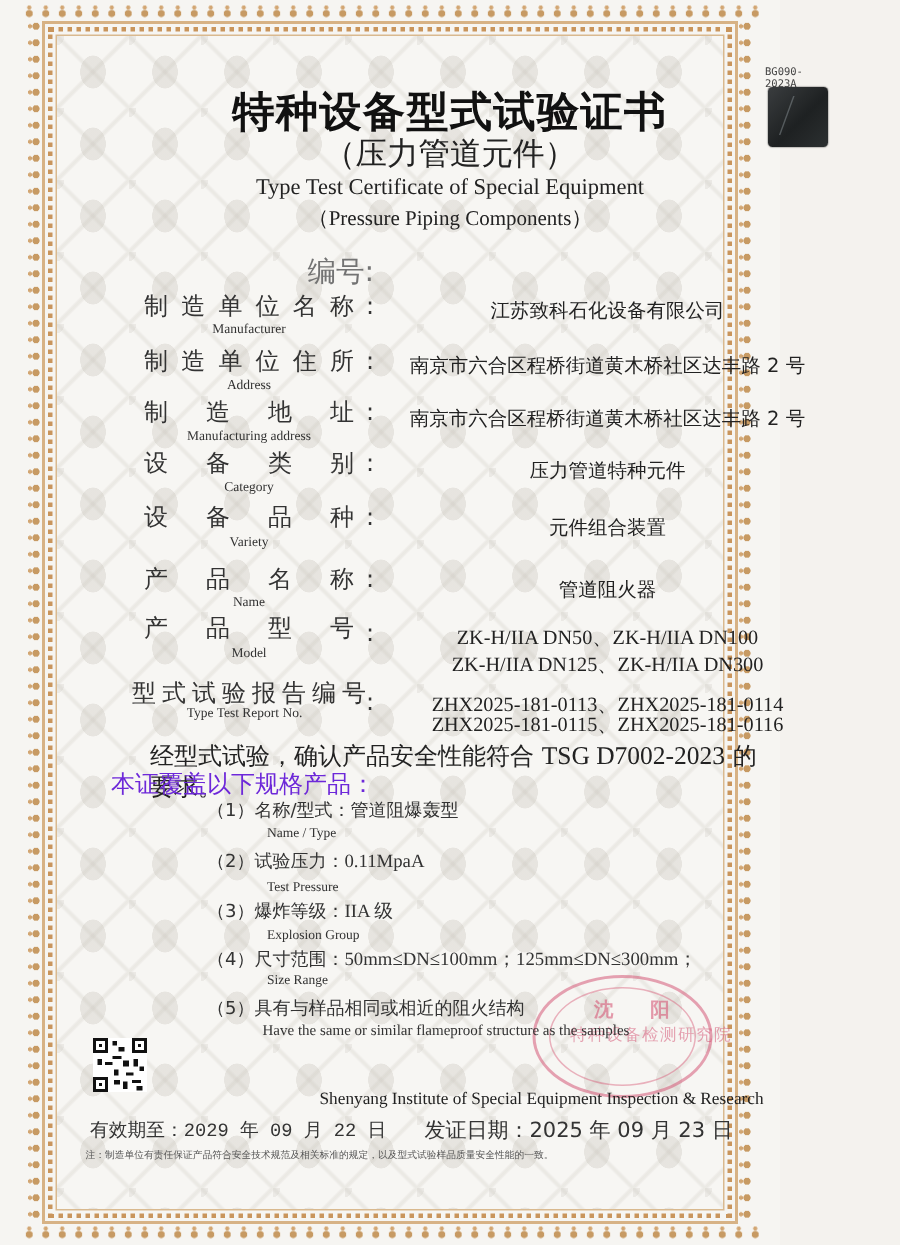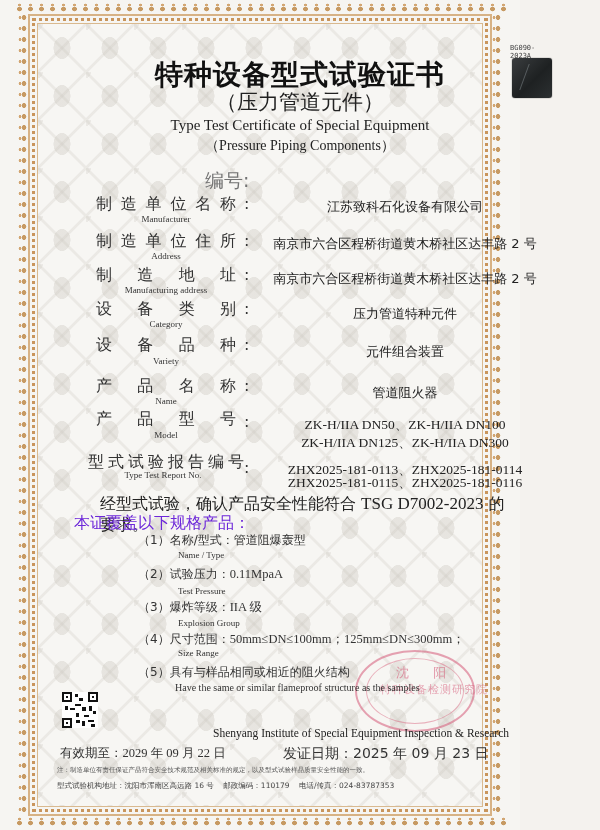--- a/index.html
+++ b/index.html
@@ -71,34 +71,34 @@
     .cover-line { left: 74px; top: 513px; font-size: 16px; font-family: Liberation Sans, sans-serif; color: #6d28d9; }
 
     .spec-cn { left: 138px; font-size: 12px; font-family: "DejaVu Sans", sans-serif; color: #333; }
     .spec-cn .v { font-family: "Liberation Serif", serif; font-size: 12.5px; }
     .spec-en { left: 178px; font-size: 9px; font-family: "Liberation Serif", serif; color: #333; }
 
     .stamp { left: 355px; top: 650px; width: 120px; height: 82px; border-radius: 50%;
       border: 2px solid rgba(214,90,120,0.55); }
     .stamp-inner { left: 366px; top: 658px; width: 98px; height: 66px; border-radius: 50%;
       border: 1px solid rgba(214,90,120,0.45); }
-    .stamp-text1 { left: 396px; top: 664px; font-size: 13px; color: rgba(214,90,120,0.6); font-family: "DejaVu Sans", sans-serif; letter-spacing: 10px; }
+    .stamp-text1 { left: 396px; top: 664px; font-size: 13px; color: rgba(214,90,120,0.6); font-family: "DejaVu Sans", sans-serif; letter-spacing: 10px; font-weight: bold; }
     .stamp-text2 { left: 380px; top: 682px; font-size: 11px; color: rgba(214,90,120,0.55); font-family: Liberation Mono, monospace; letter-spacing: 1px; }
 
     .samples-en { left: 175px; top: 682px; font-size: 10px; font-family: "Liberation Serif", serif; color: #333; }
 
     .qr { left: 62px; top: 692px; width: 36px; height: 36px; background: #fff; }
     .qr .finder { position: absolute; width: 10px; height: 10px; border: 2px solid #111; background: #fff; }
     .qr .finder::after { content: ""; position: absolute; left: 2px; top: 2px; width: 2px; height: 2px; background: #111; }
     .qr .mod { position: absolute; background: #111; }
 
     .issuer-cn { left: 318px; top: 700px; font-size: 16px; font-family: "DejaVu Sans", sans-serif; color: #333; }
     .issuer-en { left: 213px; top: 727px; font-size: 11.5px; font-family: "Liberation Serif", serif; color: #222; }
 
-    .validity { left: 60px; top: 745px; font-size: 12.5px; font-family: Liberation Serif, serif; color: #333; }
+    .validity { left: 60px; top: 745px; font-size: 12.5px; font-family: Liberation Mono, monospace; color: #333; }
     .issue-date { left: 283px; top: 745px; font-size: 14px; font-family: "DejaVu Sans", sans-serif; color: #333; }
 
     .note { left: 57px; top: 766px; font-size: 6.5px; font-family: "DejaVu Sans", sans-serif; color: #555; }
     .org-address { left: 57px; top: 781px; font-size: 7.5px; font-family: "DejaVu Sans", sans-serif; color: #444; }
   </style>
 </head>
 <body>
 
 <div class="sheet">
   <div class="fleur-row top"></div>
@@ -260,18 +260,13 @@
   <div class="abs issuer-en">Shenyang Institute of Special Equipment Inspection &amp; Research</div>
 
   <div class="abs validity">
     <span>有效期至：</span><span>2029 年 09 月 22 日</span>
   </div>
   <div class="abs issue-date">
     <span>发证日期：</span><span>2025 年 09 月 23 日</span>
   </div>
 
   <div class="abs note">注：制造单位有责任保证产品符合安全技术规范及相关标准的规定，以及型式试验样品质量安全性能的一致。</div>
-  <div class="abs org-address">
-    <span>型式试验机构地址：</span><span>沈阳市浑南区高远路 16 号</span>
-    &nbsp;&nbsp;&nbsp;<span>邮政编码：</span><span>110179</span>
-    &nbsp;&nbsp;&nbsp;<span>电话/传真：</span><span>024-83787353</span>
-  </div>
 </div>
 
 </body></html>

